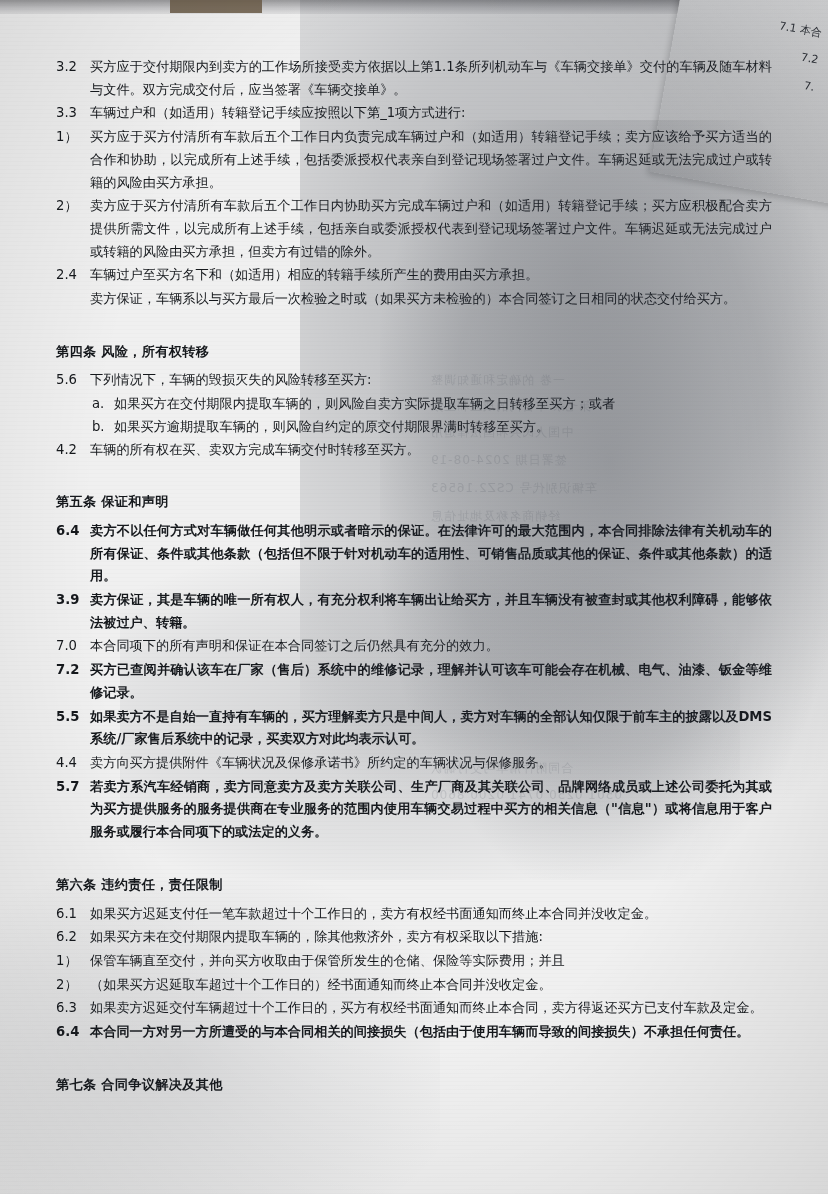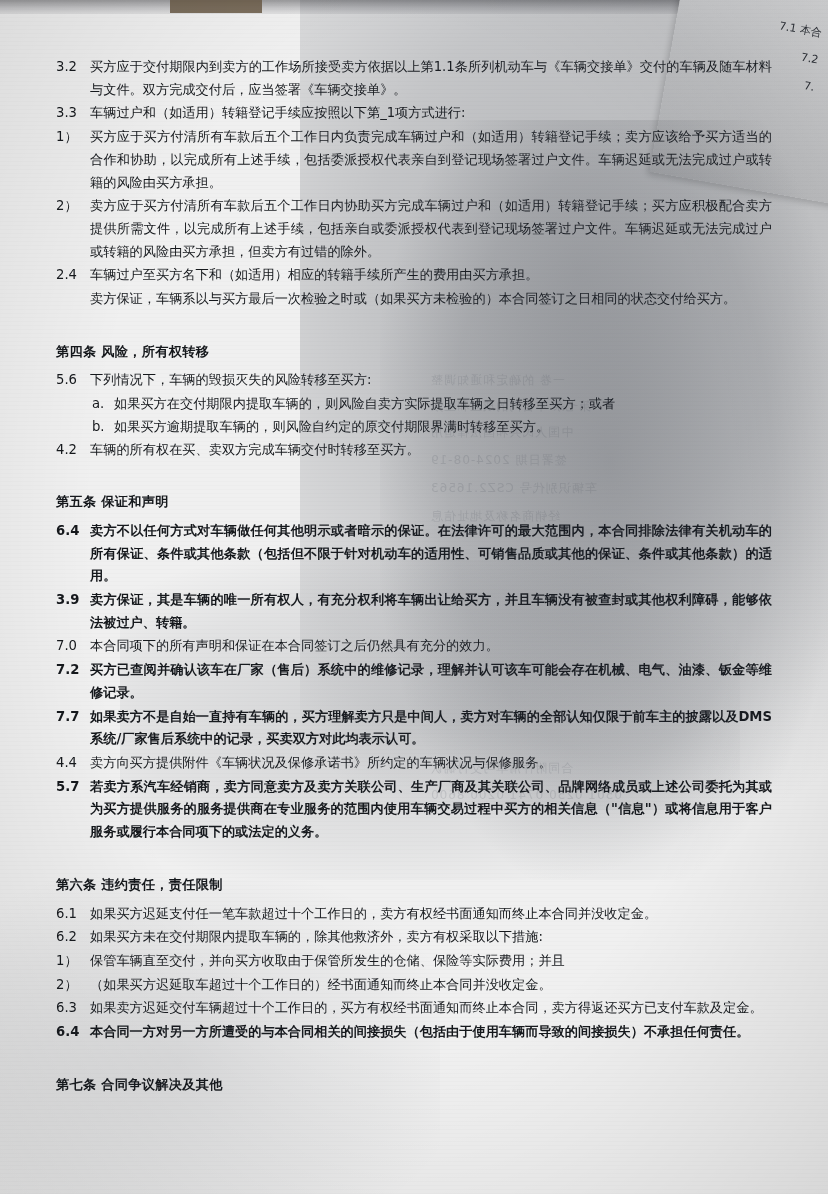--- a/index.html
+++ b/index.html
@@ -255,21 +255,21 @@
       <div class="num">7.0</div>
       <div class="body">本合同项下的所有声明和保证在本合同签订之后仍然具有充分的效力。</div>
     </div>
 
     <div class="row b">
       <div class="num">7.2</div>
       <div class="body">买方已查阅并确认该车在厂家（售后）系统中的维修记录，理解并认可该车可能会存在机械、电气、油漆、钣金等维修记录。</div>
     </div>
 
     <div class="row b">
-      <div class="num">7.7</div>
+      <div class="num">5.5</div>
       <div class="body">如果卖方不是自始一直持有车辆的，买方理解卖方只是中间人，卖方对车辆的全部认知仅限于前车主的披露以及DMS系统/厂家售后系统中的记录，买卖双方对此均表示认可。</div>
     </div>
 
     <div class="row">
       <div class="num">4.4</div>
       <div class="body">卖方向买方提供附件《车辆状况及保修承诺书》所约定的车辆状况与保修服务。</div>
     </div>
 
     <div class="row b">
       <div class="num">5.7</div>

